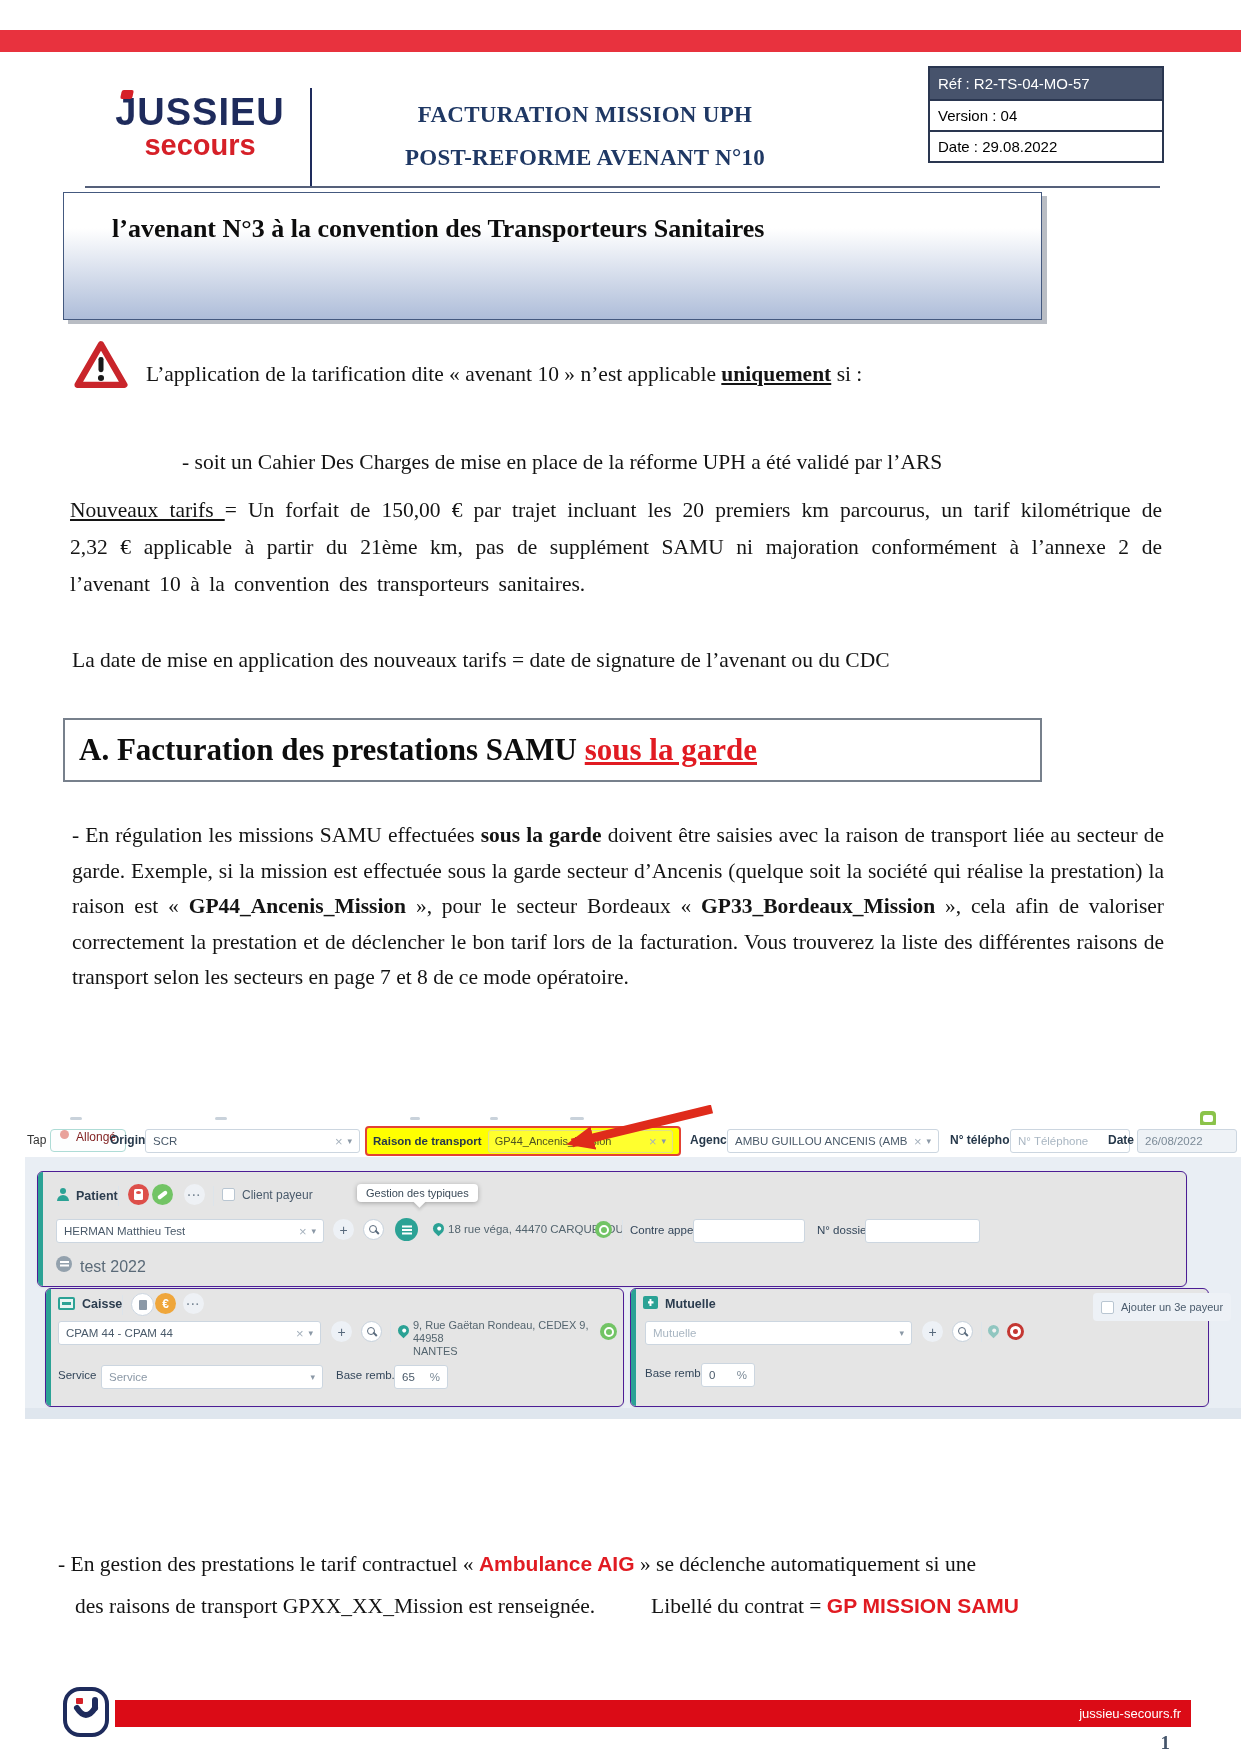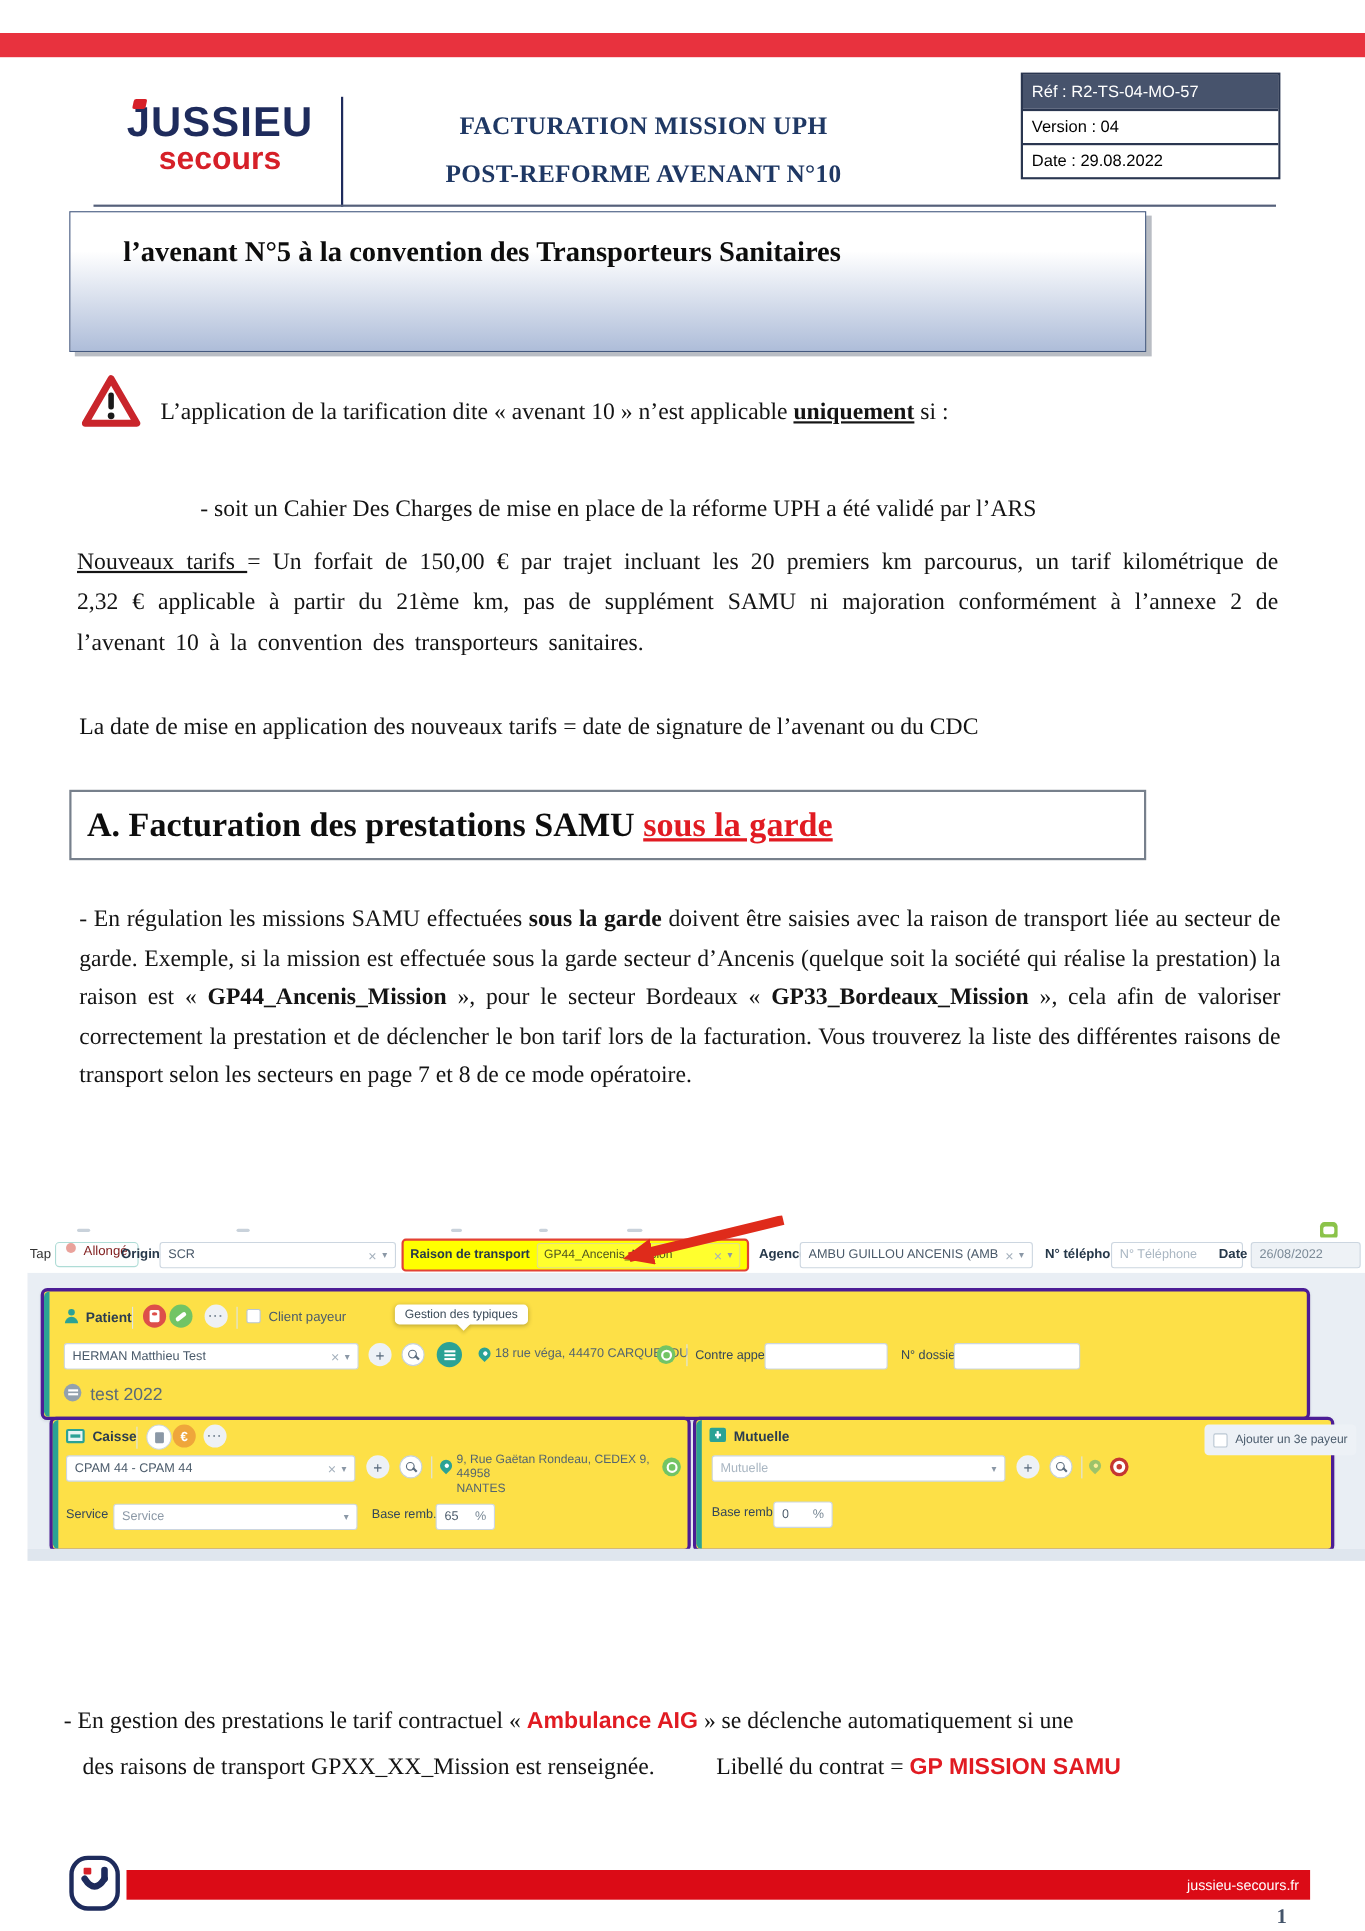--- a/index.html
+++ b/index.html
@@ -69,21 +69,21 @@
   .chip{position:absolute;display:flex;align-items:flex-start;gap:7px;padding:0 9px;height:23px;box-sizing:border-box;
     border:1px solid #AEDCD6;background:#FDFEFE;border-radius:4px;font-size:12px;color:#7f1d1d;}
   .chip .dot{width:9px;height:9px;border-radius:50%;background:#E9A29B;}
 
   .hl{position:absolute;display:flex;align-items:center;background:#FFFF00;border:2px solid #E34234;border-radius:4px;
     box-sizing:border-box;padding:12px 6px;}
   .hl-lbl{font-size:11.5px;font-weight:bold;color:#26384A;white-space:nowrap;}
   .hl-inp{flex:1;display:flex;align-items:center;height:21px;margin-left:6px;border:1px solid #E0E08A;border-radius:3px;
     background:#FFFF2e;padding:0 6px;font-size:11px;color:#4E5320;white-space:nowrap;}
 
-  .card{position:absolute;background:#fde047;border:3px solid #4c1d95;border-radius:6px;box-shadow:0 1px 2px rgba(40,60,90,.08);}
+  .card{position:absolute;background:#e5e5e5;border:1px solid #4c1d95;border-radius:6px;box-shadow:0 1px 2px rgba(40,60,90,.08);}
   .accent{position:absolute;left:0;top:0;bottom:0;width:5px;background:#2BA295;border-radius:6px 0 0 6px;}
   .ttl{position:absolute;font-size:12.5px;font-weight:bold;color:#2C3D4F;white-space:nowrap;}
   .vdiv{position:absolute;width:1px;height:20px;background:#DDE4EA;}
   .cic{position:absolute;width:21px;height:21px;border-radius:50%;display:flex;align-items:center;justify-content:center;}
   .cic.red{background:#DD4F4A;}
   .idcard{width:9px;height:11px;background:#fff;border-radius:1.5px;position:relative;}
   .idcard::before{content:"";position:absolute;left:2px;top:2px;width:5px;height:3px;border-radius:50%;background:#DD4F4A;}
   .cic.green{background:#72C465;}
   .ph-ic{width:11px;height:11px;position:relative;}
   .ph-ic::after{content:"";position:absolute;left:0;top:4px;width:11px;height:4px;background:#fff;border-radius:2px;transform:rotate(-38deg);}
@@ -159,21 +159,21 @@
   <div class="t1">FACTURATION MISSION UPH</div>
   <div class="t2">POST-REFORME AVENANT N°10</div>
   <div class="refbox">
     <div class="r1">Réf : R2-TS-04-MO-57</div>
     <div class="r2">Version : 04</div>
     <div class="r3">Date : 29.08.2022</div>
   </div>
   <div class="hdr-line"></div>
 
   <div class="objective">
-    <div class="ln2">l’avenant N°5 à la convention des Transporteurs Sanitaires</div>
+    <div class="ln2">l’avenant N°3 à la convention des Transporteurs Sanitaires</div>
   </div>
 
   <div class="warn-ic">
     <svg width="54" height="50" viewBox="0 0 60 54">
       <path d="M30 4 L56 49 L4 49 Z" fill="#ffffff" stroke="#C9252B" stroke-width="7" stroke-linejoin="round"></path>
       <rect x="27.2" y="18" width="5.6" height="17" rx="2.6" fill="#1a1a1a"></rect>
       <circle cx="30" cy="41.5" r="3.4" fill="#1a1a1a"></circle>
     </svg>
   </div>
   <div class="warn-line body-txt"><span>L’application de la tarification dite « avenant 10 » n’est applicable </span><b><u>uniquement</u></b><span> si :</span></div>

